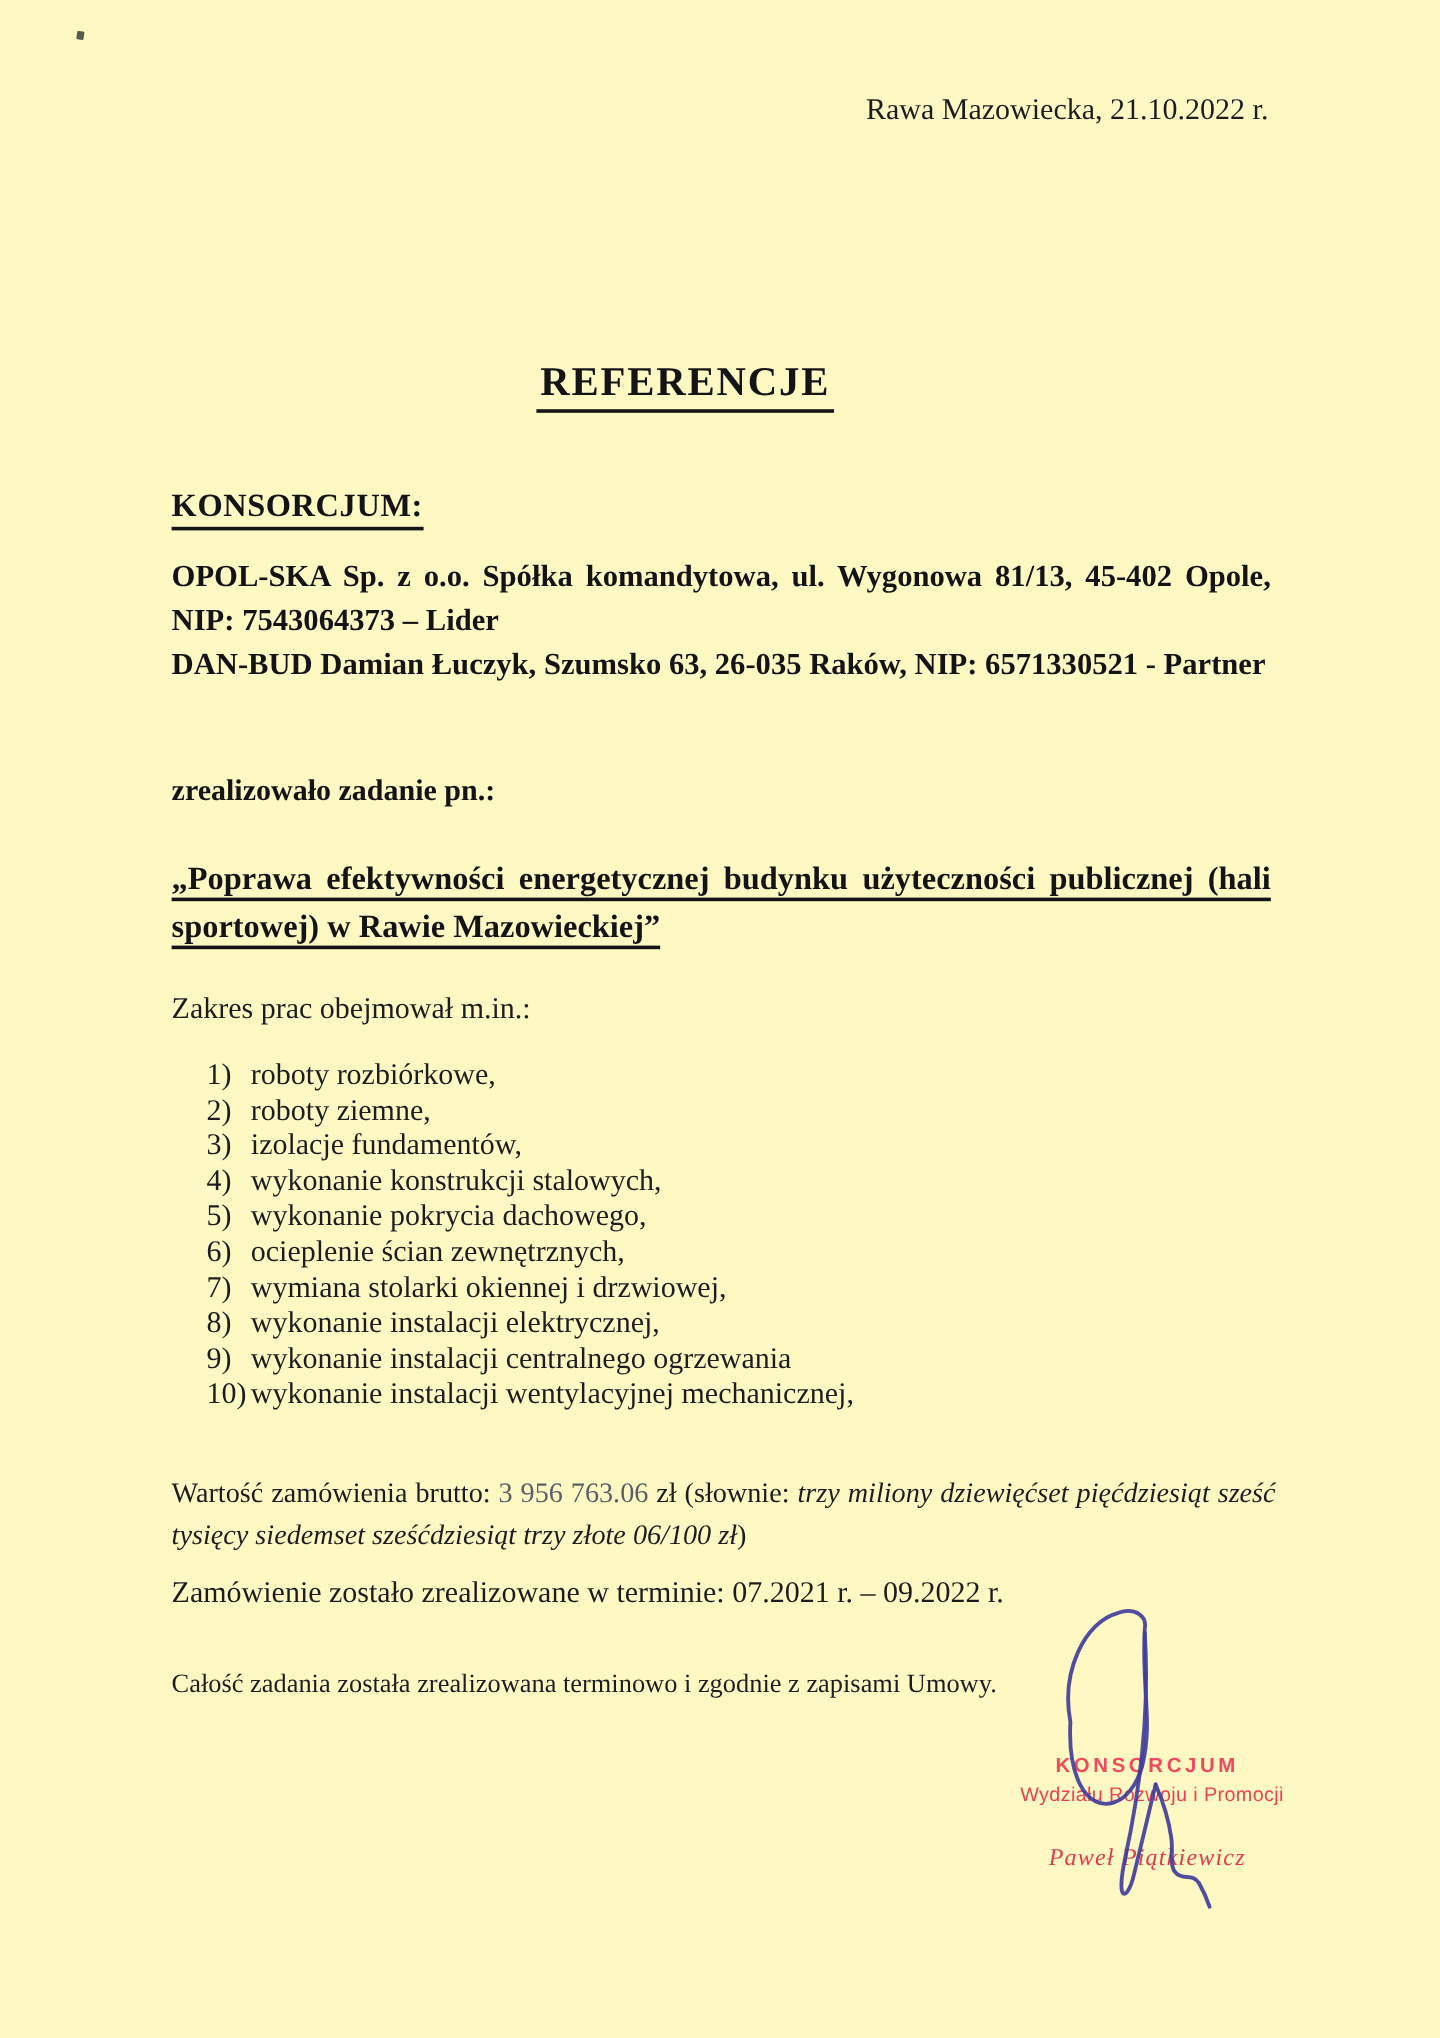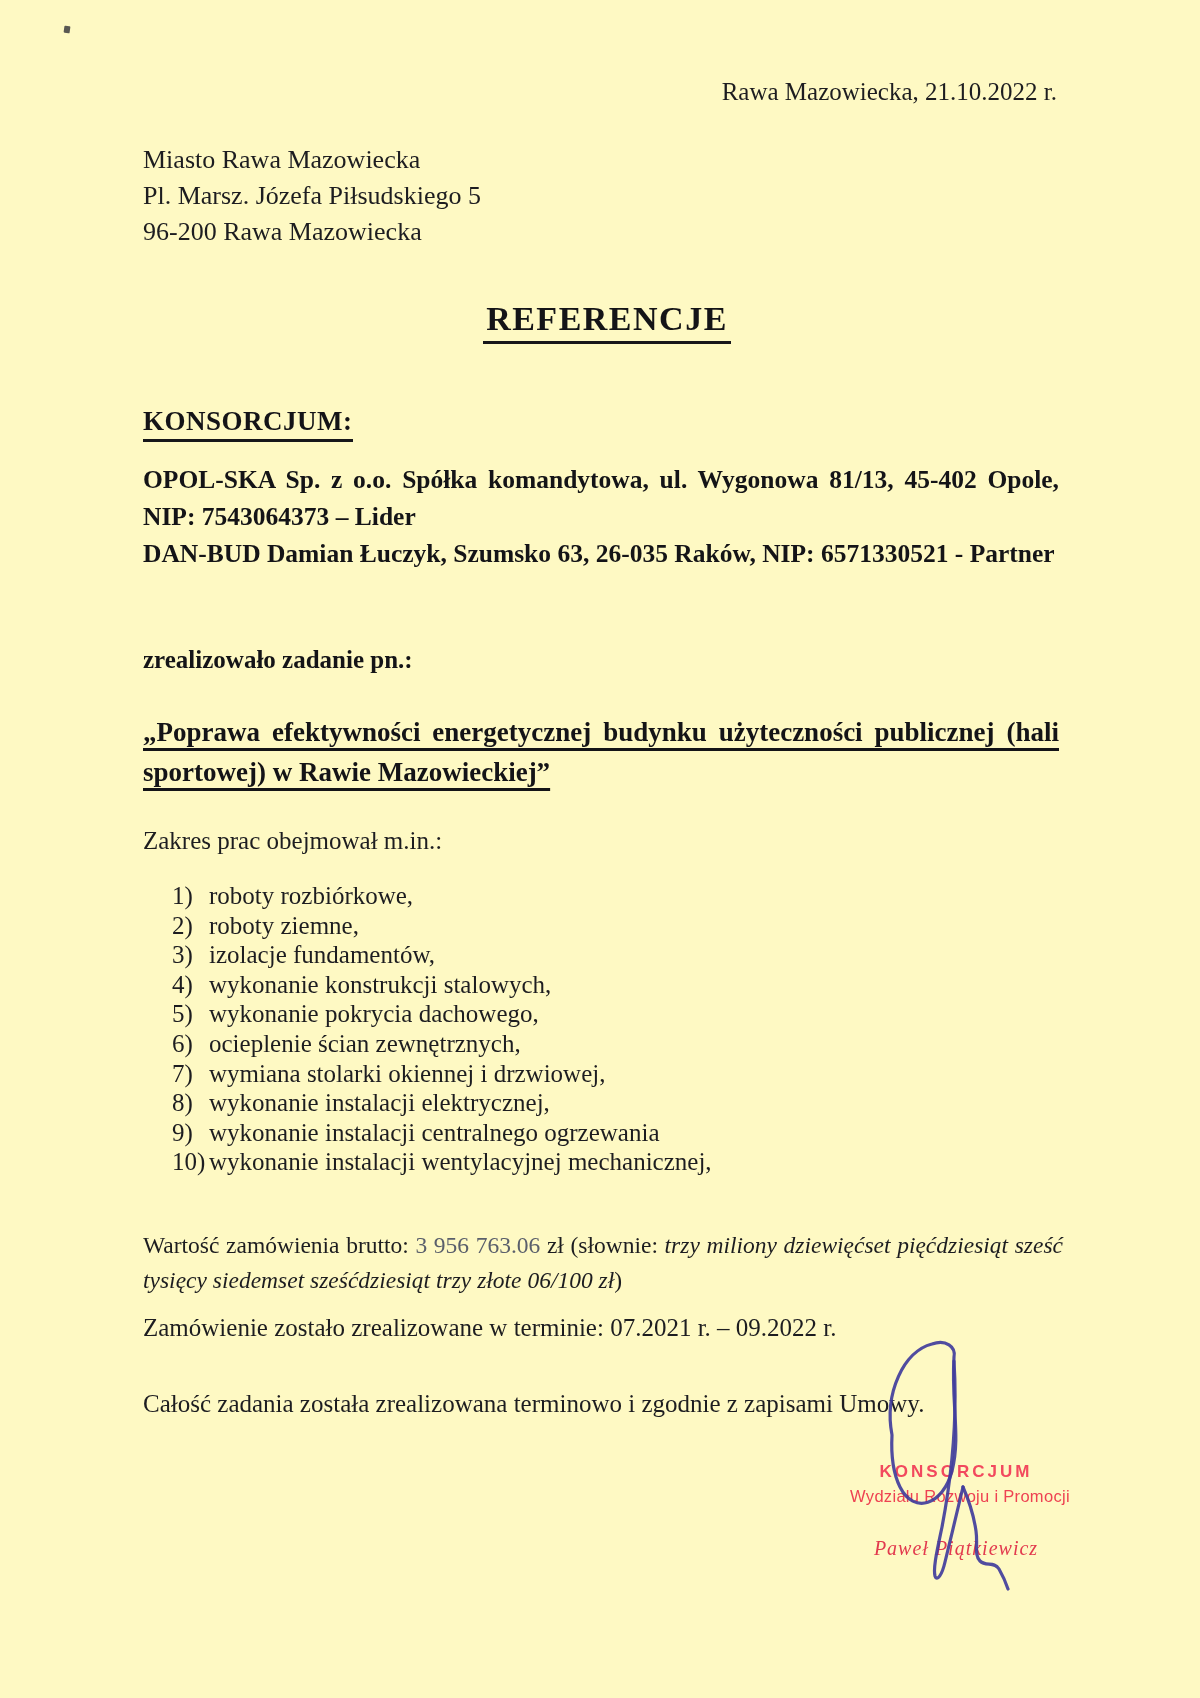--- a/index.html
+++ b/index.html
@@ -9,21 +9,21 @@
     margin:0 auto;
     background:#fef9c3;
     font-family:"Liberation Serif","DejaVu Serif",serif;
     color:#1d1d20;
     overflow:hidden;
   }
   .abs{position:absolute;}
   .speck{left:64px;top:26px;width:6px;height:7px;background:#3c3c3e;border-radius:1px;transform:rotate(8deg);opacity:.85;}
   .date{top:78px;left:557px;width:500px;text-align:right;font-size:25px;}
   .addr{left:143px;top:142px;font-size:26px;line-height:36px;}
-  .title-wrap{top:300px;left:0;width:1142px;text-align:center;margin-left:36px;}
+  .title-wrap{top:300px;left:0;width:1142px;text-align:center;}
   .doc-title{
     display:inline-block;font-size:34px;font-weight:700;letter-spacing:1.5px;
     color:#141417;border-bottom:3.5px solid #17171a;padding:0 3px 3px 3px;
   }
   .konsorcjum{left:143px;top:406px;text-align:right;}
   .konsorcjum span{
     display:inline-block;font-size:27px;font-weight:700;color:#141417;
     border-bottom:3px solid #17171a;padding-bottom:2px;letter-spacing:.5px;
   }
   .para-bold{
@@ -39,21 +39,21 @@
     text-decoration:underline;text-decoration-thickness:3px;text-underline-offset:7px;
   }
   .zakres{left:143px;top:827px;font-size:25px;}
   .scope{left:172px;top:881px;font-size:25px;line-height:29.6px;}
   .scope-row{display:flex;}
   .scope-num{width:37px;flex-shrink:0;}
   .wartosc{left:143px;top:1228px;width:920px;font-size:23.5px;line-height:34.5px;text-align:justify;}
   .wartosc .amount{color:#5a5f6b;}
   .wartosc .words{font-style:italic;}
   .zamow{left:143px;top:1314px;font-size:25px;}
-  .calosc{left:143px;top:1390px;font-size:25px;}
+  .calosc{left:143px;top:1390px;font-size:22px;}
   .stamp-role{
     top:1462px;left:831px;width:250px;text-align:center;
     font-family:"Liberation Sans","DejaVu Sans",sans-serif;
     font-size:17px;font-weight:700;letter-spacing:3px;color:#f2495e;
   }
   .stamp-dept{
     top:1487px;left:835px;width:250px;text-align:center;
     font-family:"Liberation Sans","DejaVu Sans",sans-serif;
     font-size:16.5px;letter-spacing:.3px;color:#ee4252;
   }
@@ -65,25 +65,20 @@
 </style>
 </head>
 <body>
 
 <div class="page">
 
   <div class="abs speck"></div>
 
   <div class="abs date">Rawa Mazowiecka, 21.10.2022 r.</div>
 
-  <div class="abs addr">
-    <div>Miasto Rawa Mazowiecka</div>
-    <div>Pl. Marsz. Józefa Piłsudskiego 5</div>
-    <div>96-200 Rawa Mazowiecka</div>
-  </div>
 
   <div class="abs title-wrap">
     <span class="doc-title">REFERENCJE</span>
   </div>
 
   <div class="abs konsorcjum">
     <span>KONSORCJUM:</span>
   </div>
 
   <div class="abs para-bold opol">OPOL-SKA Sp. z o.o. Spółka komandytowa, ul. Wygonowa 81/13, 45-402 Opole, NIP: 7543064373 – Lider</div>

